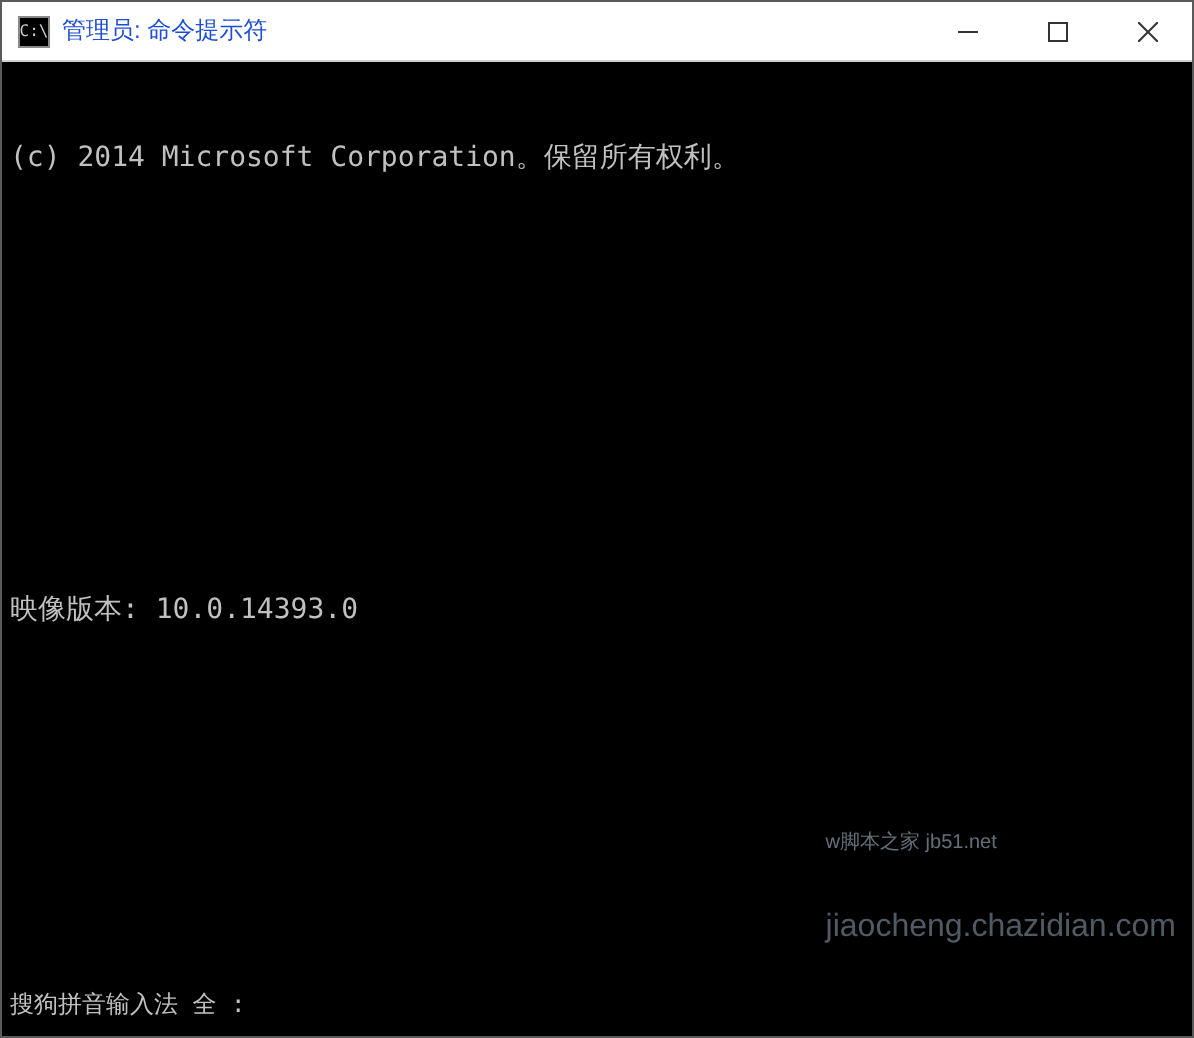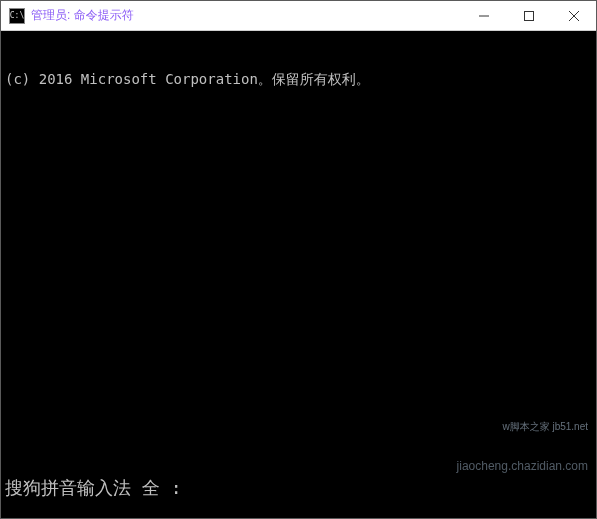--- a/index.html
+++ b/index.html
@@ -42,21 +42,21 @@
     }
     .titlebar-icon-inner {
       color: #ccc;
       font-size: 8px;
       font-family: monospace;
       line-height: 1;
     }
     .titlebar-text {
       flex: 1;
       font-size: 12px;
-      color: #8b5cf6;
+      color: #1d4ed8;
     }
     .titlebar-controls {
       display: flex;
       height: 100%;
     }
     .titlebar-btn {
       width: 45px;
       height: 100%;
       display: flex;
       align-items: center;
@@ -79,43 +79,43 @@
       position: relative;
     }
     .terminal-line {
       display: block;
     }
     .blank-line {
       height: 1.35em;
     }
     .ime-status {
       position: absolute;
-      bottom: 18px;
+      bottom: 8px;
       left: 4px;
       color: #c0c0c0;
       font-family: "NSimSun", "SimSun", monospace;
-      font-size: 18px;
+      font-size: 12px;
     }
     .watermark {
       position: absolute;
       bottom: 18px;
       right: 8px;
       color: rgba(200, 200, 220, 0.6);
       font-size: 11px;
-      text-align: right;
+      text-align: left;
       line-height: 1.2;
       font-family: Arial, sans-serif;
       pointer-events: none;
     }
     .watermark .top {
       font-size: 10px;
       color: rgba(180,200,220,0.55);
     }
     .watermark .bottom {
-      font-size: 12px;
+      font-size: 16px;
       color: rgba(160,180,200,0.5);
     }
     svg.win-icon {
       width: 10px;
       height: 10px;
       stroke: #333;
       stroke-width: 1;
       fill: none;
     }
   </style>
@@ -141,24 +141,25 @@
       </div>
       <div class="titlebar-btn close">
         <svg class="win-icon" viewBox="0 0 10 10">
             <line x1="0" y1="0" x2="10" y2="10"></line>
             <line x1="10" y1="0" x2="0" y2="10"></line>
           </svg>
       </div>
     </div>
   </div>
   <div class="terminal">
-    <span class="terminal-line">(c) 2016 Microsoft Corporation。保留所有权利。</span>
+    <span class="terminal-line">(c) 2014 Microsoft Corporation。保留所有权利。</span>
     <div class="blank-line"></div>
     <div class="blank-line"></div>
     <div class="blank-line"></div>
+    <span class="terminal-line">映像版本: 10.0.14393.0</span>
     
     
     
     
     
     
 
     <div class="ime-status">搜狗拼音输入法 全 :</div>
 
     <div class="watermark">

